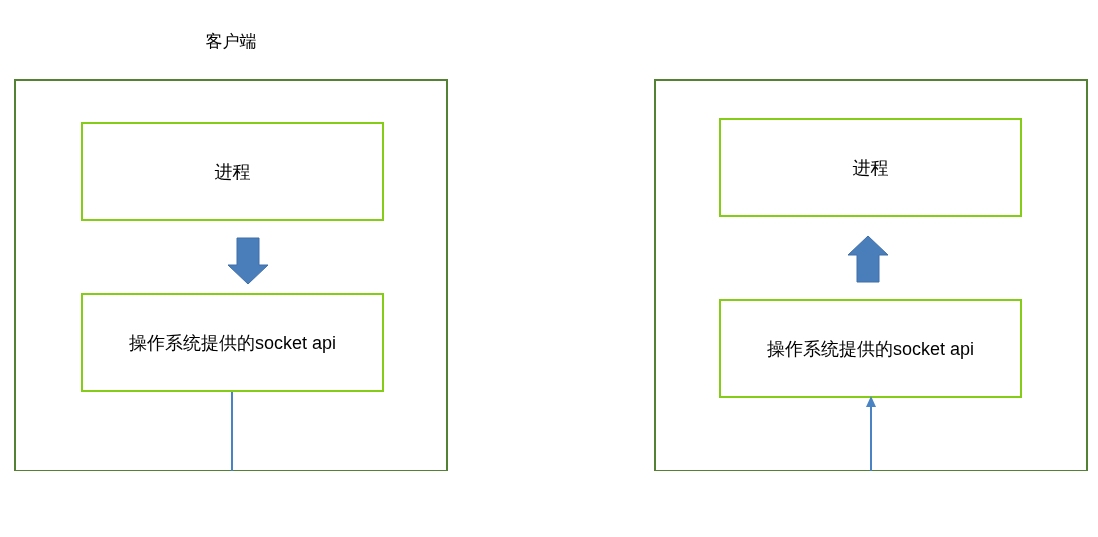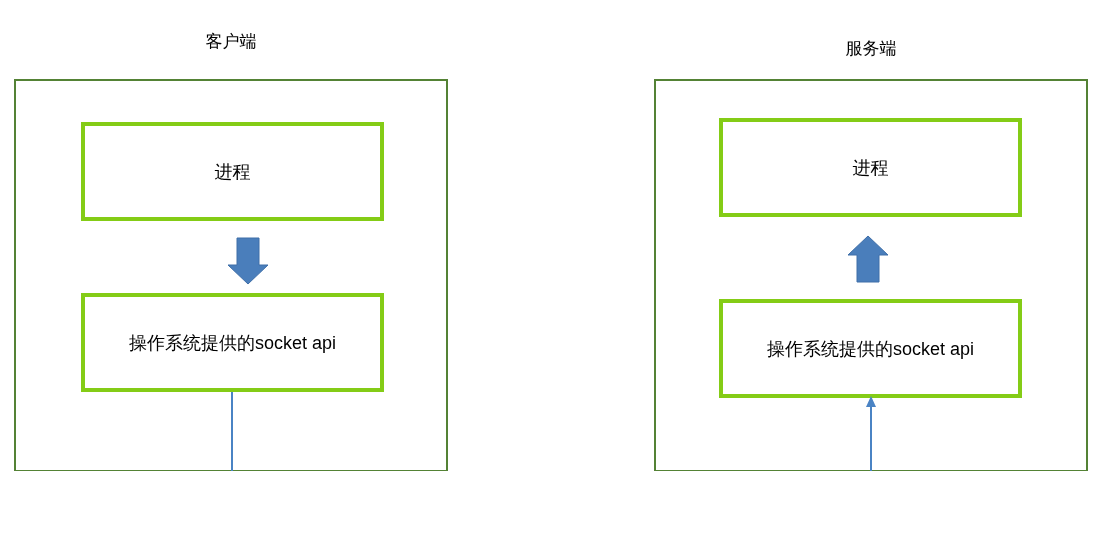--- a/index.html
+++ b/index.html
@@ -26,21 +26,21 @@
     line-height: 1;
   }
   .outer-box {
     position: absolute;
     border: 2px solid #548235;
     background: #ffffff;
     box-sizing: border-box;
   }
   .inner-box {
     position: absolute;
-    border: 4px solid #84cc16;
+    border: 2px solid #84cc16;
     background: #ffffff;
     box-sizing: border-box;
     display: flex;
     align-items: center;
     justify-content: center;
   }
   .inner-label {
     font-size: 18px;
     color: #000000;
     white-space: nowrap;
@@ -53,21 +53,20 @@
     height: 537px;
     pointer-events: none;
   }
 </style>
 </head>
 <body>
 
 <div id="canvas">
 
   <div class="caption" style="left:14px; top:33px; width:434px;">客户端</div>
-  <div class="caption" style="left:654px; top:40px; width:434px;">服务端</div>
 
   <div class="outer-box" style="left:14px; top:79px; width:434px; height:393px;"></div>
 
   <div class="inner-box" style="left:81px; top:122px; width:303px; height:99px;">
     <span class="inner-label">进程</span>
   </div>
 
   <div class="inner-box" style="left:81px; top:293px; width:303px; height:99px;">
     <span class="inner-label">操作系统提供的socket api</span>
   </div>

